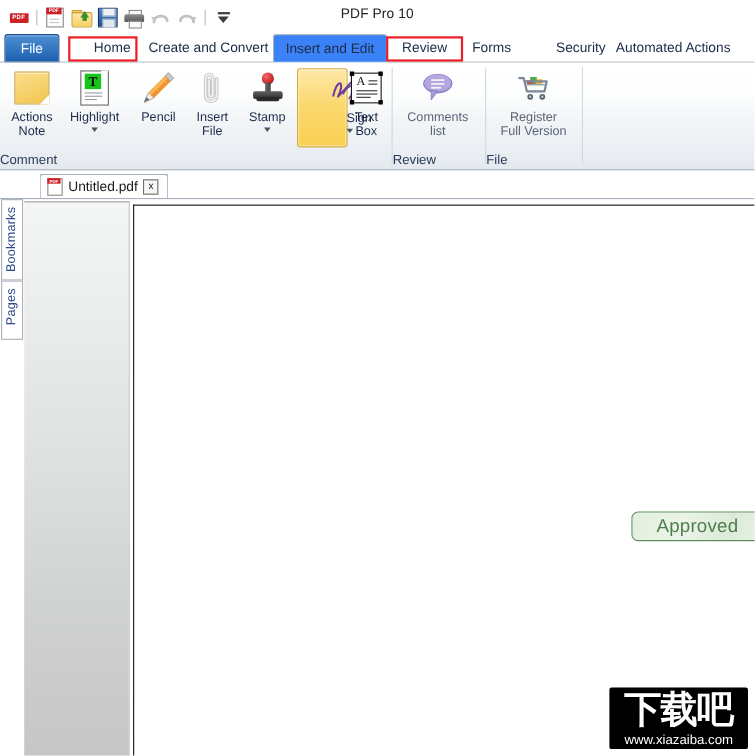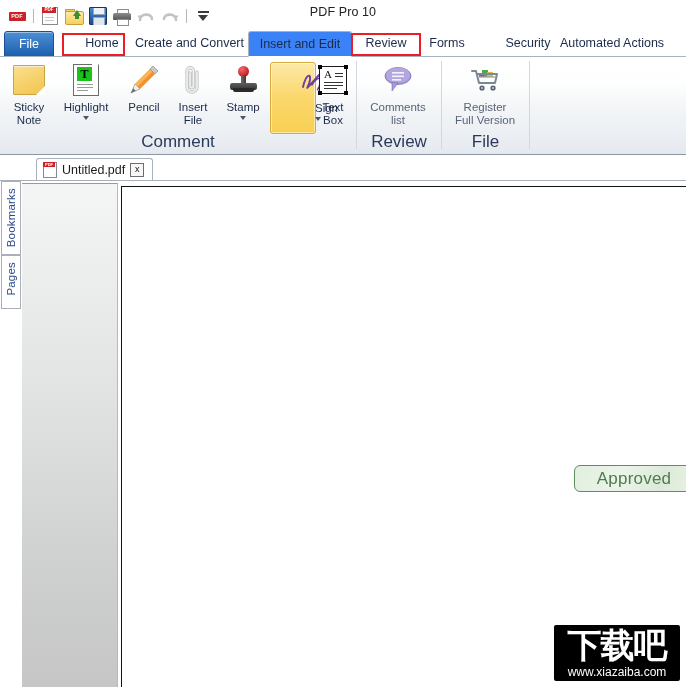--- a/index.html
+++ b/index.html
@@ -239,23 +239,22 @@
   }
   .grp-sep {
     position: absolute;
     top: 4px;
     width: 1px; height: 88px;
     background: #d2d8de;
   }
   .grp-label {
     position: absolute;
     bottom: 2px;
-    font-size: 17px;
+    font-size: 12px;
     color: #2a3a58;
-    text-align: center;
   }
 
   .rbtn {
     position: absolute;
     text-align: center;
     font-size: 11.5px;
     color: #1c2b4a;
     line-height: 13px;
     box-sizing: border-box;
   }
@@ -603,21 +602,21 @@
   <div class="grp-sep" style="left:529px;"></div>
 
   <div class="grp-label" style="left:0px;   width:356px;">Comment</div>
   <div class="grp-label" style="left:357px; width:84px;">Review</div>
   <div class="grp-label" style="left:442px; width:87px;">File</div>
 
   <div class="rbtn" style="left:4px; top:5px; width:50px;">
     <div class="glyph">
       <div class="ic-sticky"></div>
     </div>
-    <span class="lbl">Sticky</span>
+    <span class="lbl">Actions</span>
     <span class="lbl">Note</span>
   </div>
 
   <div class="rbtn" style="left:56px; top:5px; width:60px;">
     <div class="glyph">
       <div class="ic-highlight">
         <div class="tgreen">T</div>
         <div class="ln" style="top:19px;"></div>
         <div class="ln" style="top:22px;"></div>
         <div class="ln" style="top:25px;width:11px;"></div>

